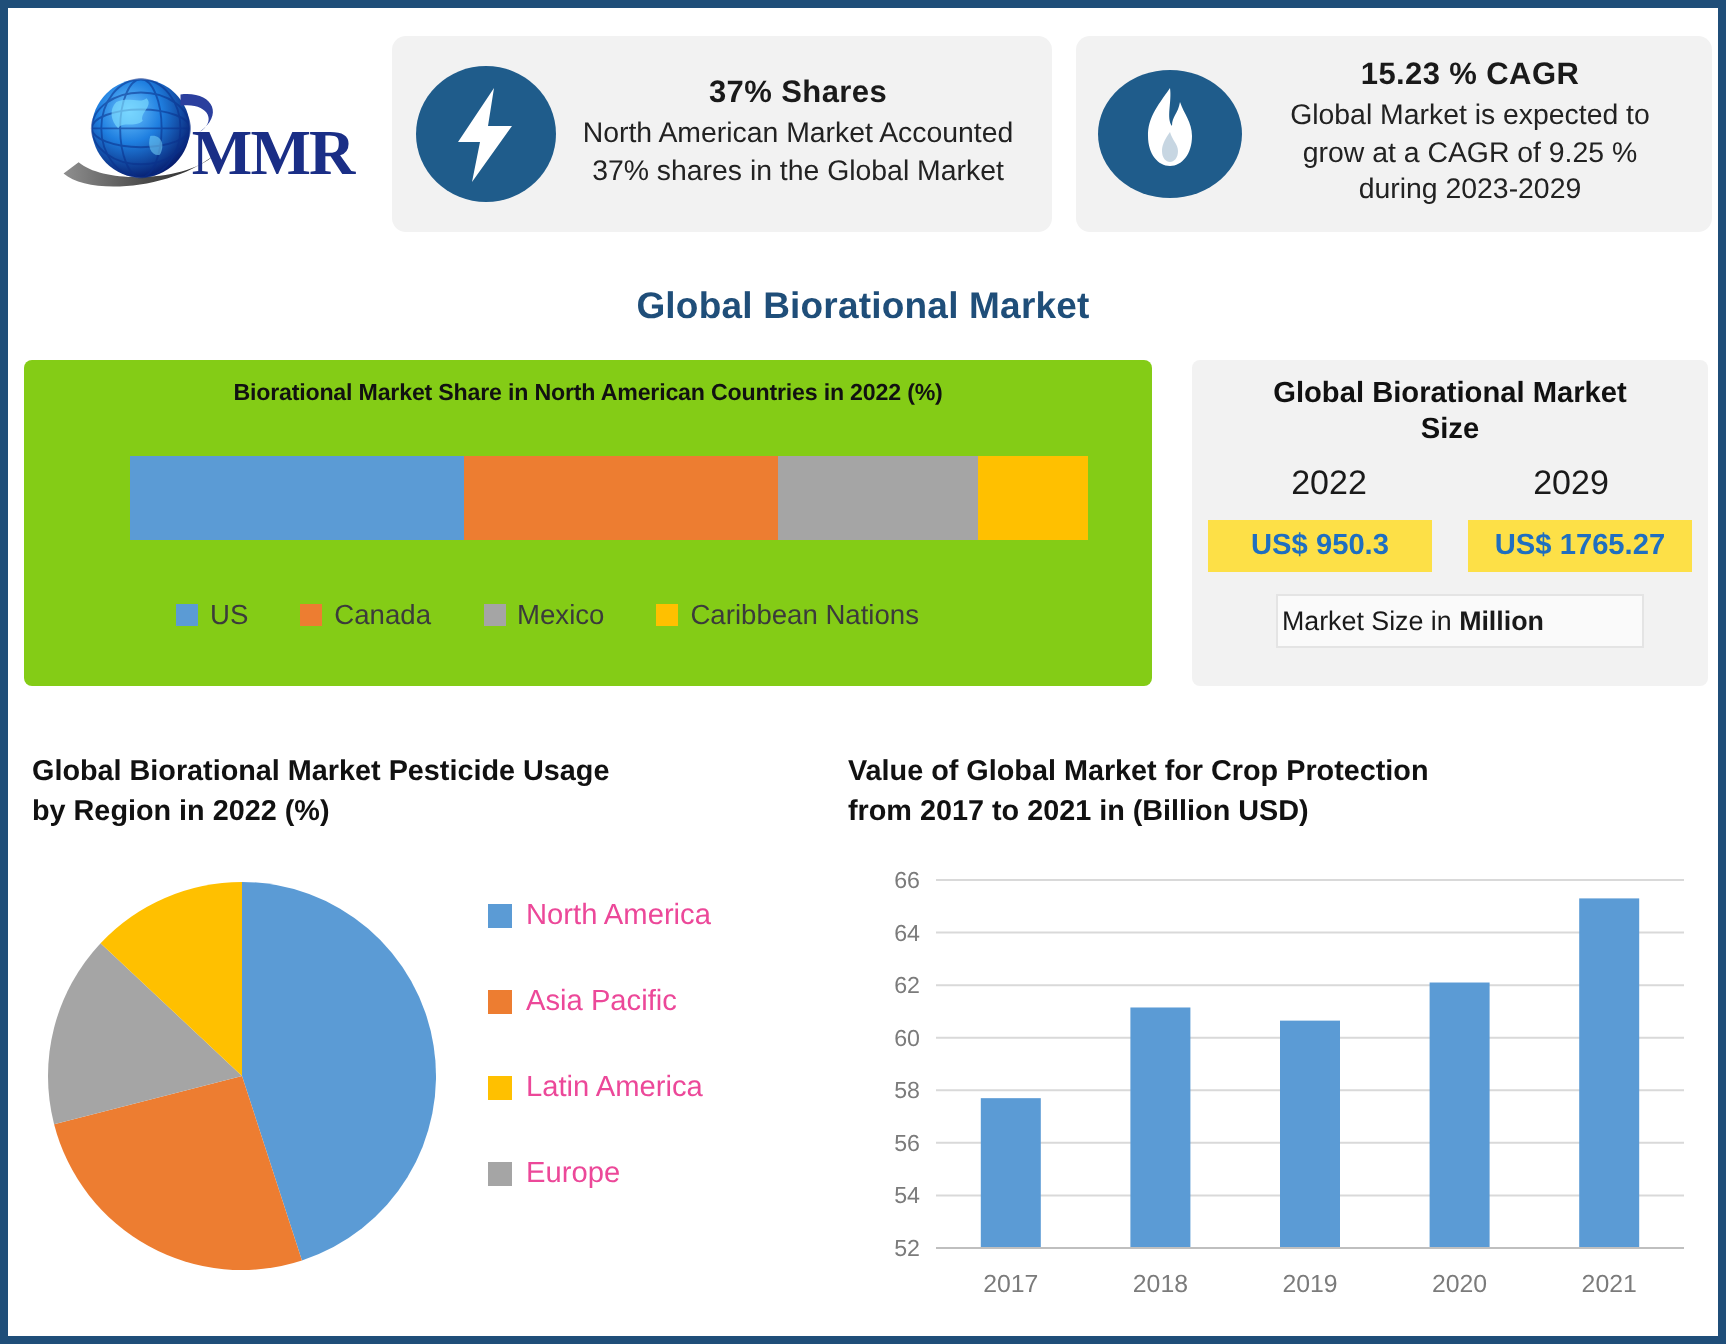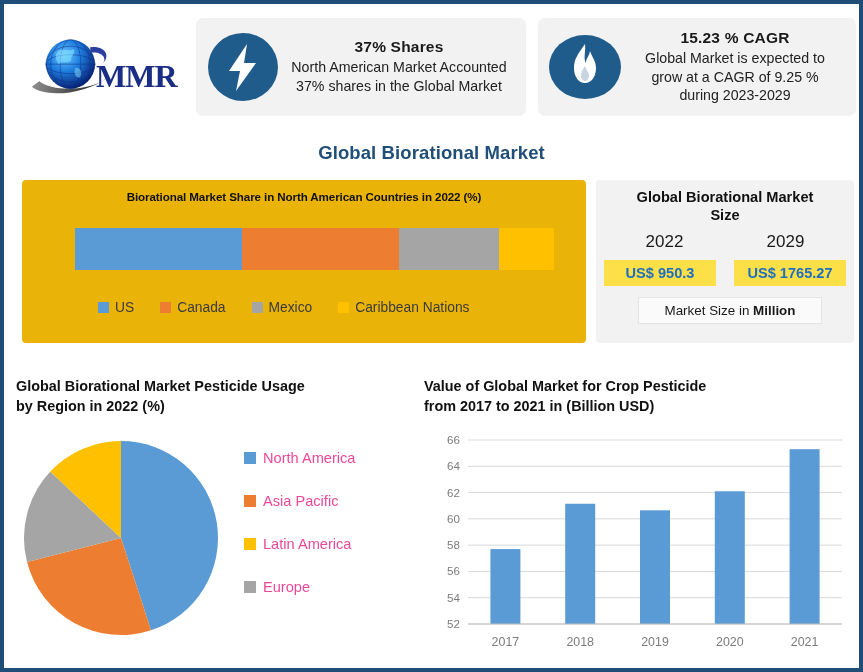--- a/index.html
+++ b/index.html
@@ -64,23 +64,23 @@
   #main-title {
     position: absolute; left: 0; top: 138px;
     width: 855px; text-align: center;
     font-size: 18.5px; font-weight: bold;
     color: #1F4E79;
     letter-spacing: .1px;
   }
 
   
   #mid-left {
-    position: absolute; left: 18px; top: 176px;
+    position: absolute; left: 8px; top: 176px;
     width: 564px; height: 163px;
-    background: #eab308; border-radius: 4px;
+    background: #84cc16; border-radius: 4px;
   }
   #nam-title {
     position: absolute; left: 0; top: 10px; width: 100%;
     text-align: center;
     font-size: 11.6px; font-weight: bold; color: #111;
     letter-spacing: -.1px;
   }
   #stacked-bar {
     position: absolute; left: 53px; top: 48px;
     width: 479px; height: 42px;
@@ -120,21 +120,21 @@
     background: #fde047;
     padding: 5px 4px;
     font-size: 14.6px; font-weight: bold;
     color: #1F6FC0; text-align: center;
     min-width: 112px;
   }
   #ms-foot {
     position: absolute; left: 42px; top: 117px;
     width: 184px; background: #fafafa;
     border: 1px solid #e4e4e4;
-    text-align: center; padding: 5px 2px;
+    text-align: left; padding: 5px 2px;
     font-size: 13.4px; color: #1a1a1a;
   }
   #ms-foot b { font-weight: bold; }
 
   
   #pie-panel { position: absolute; left: 12px; top: 372px; width: 400px; height: 288px; }
   .chart-title {
     text-align: left; font-size: 14.4px; font-weight: bold;
     color: #111; line-height: 1.4;
   }
@@ -292,21 +292,21 @@
         </div>
         <div class="pie-lg-item">
           <span class="pie-lg-swatch" style="background: rgb(165, 165, 165);"></span>
           <span class="pie-lg-label">Europe</span>
         </div>
       </div>
   </div>
 
   <div id="bar-panel">
     <div class="chart-title">
-      <span>Value of Global Market for Crop Pesticide</span><br>
+      <span>Value of Global Market for Crop Protection</span><br>
       <span>from 2017 to 2021 in (Billion USD)</span>
     </div>
     <div id="bar-chart">
       <svg id="bar-svg" width="435" height="230" viewBox="0 0 435 230">
           <line x1="44" x2="418" y1="192" y2="192" stroke="#d9d9d9" stroke-width="1"></line>
           <text x="36" y="196" text-anchor="end" class="tick-label">52</text>
           <line x1="44" x2="418" y1="165.71428571428572" y2="165.71428571428572" stroke="#d9d9d9" stroke-width="1"></line>
           <text x="36" y="169.71428571428572" text-anchor="end" class="tick-label">54</text>
           <line x1="44" x2="418" y1="139.42857142857144" y2="139.42857142857144" stroke="#d9d9d9" stroke-width="1"></line>
           <text x="36" y="143.42857142857144" text-anchor="end" class="tick-label">56</text>

